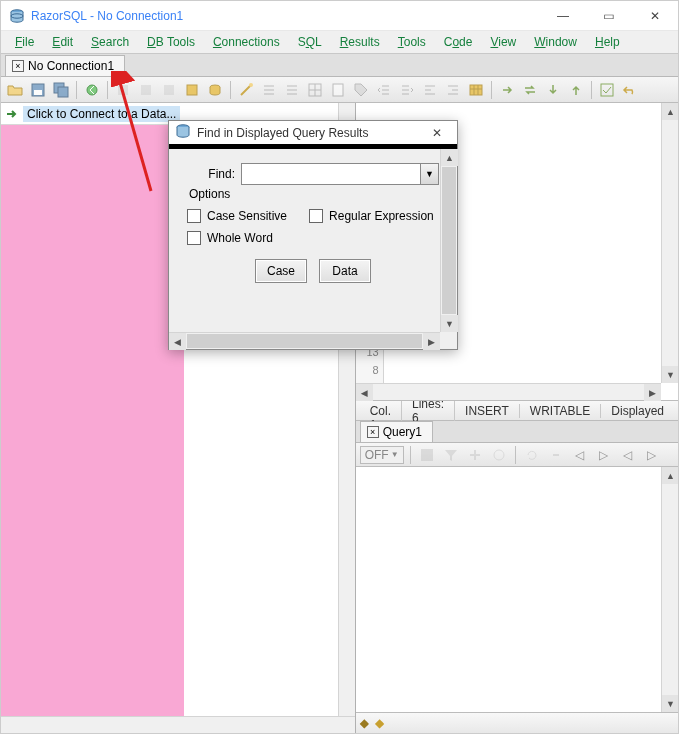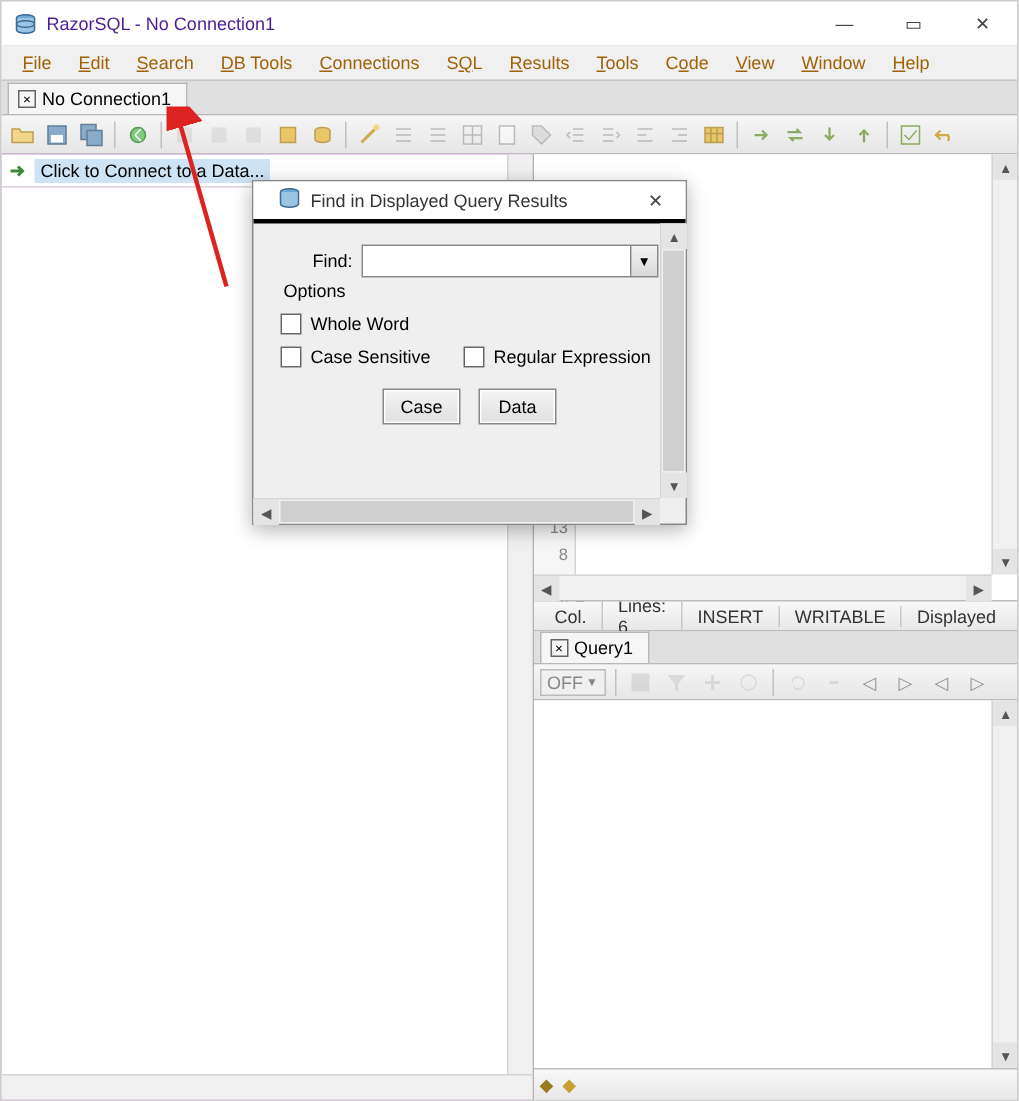--- a/index.html
+++ b/index.html
@@ -1,36 +1,36 @@
 <!DOCTYPE html>
 <html><head>
 <meta charset="utf-8">
 <style>
   * { box-sizing: border-box; margin: 0; padding: 0; font-family: "Segoe UI", Tahoma, sans-serif; font-size: 12px; }
   body { background: #f0f0f0; width: 679px; height: 734px; overflow: hidden; position: relative; border: 1px solid #ccc; }
 
   .titlebar { height: 30px; background: #fff; display: flex; align-items: center; padding-left: 8px; border-bottom: 1px solid #e8e8e8; }
   .titlebar-icon { width: 16px; height: 16px; margin-right: 6px; }
-  .titlebar-title { color: #4c1d95; flex: 1; }
+  .titlebar-title { color: #3b82f6; flex: 1; }
   .titlebar-btn { width: 46px; height: 30px; display: flex; align-items: center; justify-content: center; color: #444; }
 
   .menubar { height: 22px; background: #f0f0f0; display: flex; align-items: center; padding: 0 6px; gap: 2px; }
-  .menubar .menu { padding: 2px 8px; color: #a16207; cursor: default; }
+  .menubar .menu { padding: 2px 8px; color: #15803d; cursor: default; }
   .menu u { text-decoration: underline; }
 
   .tabstrip { height: 24px; background: #e0e0e0; display: flex; align-items: flex-end; padding-left: 4px; border-top: 1px solid #c8c8c8; border-bottom: 1px solid #b8b8b8; }
   .tab { background: #f6f6f6; border: 1px solid #b8b8b8; border-bottom: none; padding: 3px 10px 3px 6px; display: flex; align-items: center; gap: 4px; }
   .tab-x { width: 12px; height: 12px; border: 1px solid #666; display: flex; align-items: center; justify-content: center; font-size: 9px; }
 
   .toolbar { height: 26px; background: linear-gradient(#f6f6f6,#e6e6e6); border-bottom: 1px solid #bcbcbc; display: flex; align-items: center; padding: 0 4px; gap: 3px; overflow: hidden; }
   .tbtn { width: 20px; height: 20px; display: flex; align-items: center; justify-content: center; opacity: .85; }
   .tbsep { width: 1px; height: 18px; background: #c0c0c0; margin: 0 2px; }
 
   .workspace { position: absolute; top: 102px; left: 0; right: 0; bottom: 0; display: flex; }
-  .left-pane { width: 379px; border-right: 1px solid #b0b0b0; display: flex; flex-direction: column; background: #d946ef; position: relative; }
+  .left-pane { width: 379px; border-right: 1px solid #b0b0b0; display: flex; flex-direction: row; background: #f9a8d4; position: relative; }
   .tree-header { height: 22px; background: #fff; display: flex; align-items: center; padding: 0 4px; border-bottom: 1px solid #d8d8d8; }
   .tree-header .icon { width: 14px; height: 14px; margin-right: 4px; }
   .tree-header .text { background: #cde4f7; padding: 1px 4px; }
   .tree-body { flex: 1; background: #fff; }
   .left-scroll { width: 17px; background: #f0f0f0; border-left: 1px solid #d4d4d4; position: absolute; top: 0; right: 0; bottom: 17px; }
   .left-hscroll { height: 17px; background: #f0f0f0; border-top: 1px solid #d4d4d4; position: absolute; left: 0; right: 0; bottom: 0; }
 
   .right-pane { flex: 1; display: flex; flex-direction: column; background: #f4f4f4; }
   .editor-area { height: 298px; background: #fff; display: flex; border-bottom: 1px solid #bcbcbc; position: relative; }
   .gutter { width: 28px; background: #f6f6f6; border-right: 1px solid #d4d4d4; color: #888; text-align: right; padding-right: 4px; line-height: 18px; padding-top: 2px; }
@@ -45,21 +45,21 @@
   .query-tabstrip { height: 22px; background: #e0e0e0; display: flex; align-items: flex-end; padding-left: 4px; border-bottom: 1px solid #b8b8b8; }
 
   .query-toolbar { height: 24px; background: linear-gradient(#f6f6f6,#e6e6e6); border-bottom: 1px solid #bcbcbc; display: flex; align-items: center; padding: 0 4px; gap: 4px; }
   .off-btn { border: 1px solid #bbb; background: #f0f0f0; padding: 1px 4px; font-size: 10px; color: #888; display: flex; align-items: center; gap: 2px; }
 
   .query-body { flex: 1; background: #fff; position: relative; border-bottom: 1px solid #bcbcbc;}
   .query-footer { height: 20px; background: linear-gradient(#f8f8f8,#e8e8e8); display: flex; align-items: center; padding: 0 4px; gap: 6px; }
 
   
   .dialog { position: absolute; left: 167px; top: 119px; width: 290px; height: 230px; background: #efefef; border: 1px solid #888; box-shadow: 0 3px 12px rgba(0,0,0,.3); display: flex; flex-direction: column; z-index: 50; }
-  .dialog-titlebar { height: 28px; background: #fff; border-bottom: 3px solid #000000; display: flex; align-items: center; padding-left: 16px; }
+  .dialog-titlebar { height: 28px; background: #fff; border-bottom: 5px solid #000000; display: flex; align-items: center; padding-left: 6px; }
   .dialog-titlebar-title { flex: 1; color: #333; }
   .dialog-body { flex: 1; padding: 14px 18px 4px 18px; position: relative; }
   .form-row { display: flex; align-items: center; gap: 6px; margin-bottom: 0; }
   .form-row label { text-align: right; width: 48px; }
   .form-row .dropdown { flex: 1; height: 22px; border: 1px solid #888; background: #fff; display: flex; }
   .dropdown .dd-text { flex: 1; }
   .dropdown .dd-btn { width: 18px; border-left: 1px solid #888; background: linear-gradient(#f4f4f4,#d8d8d8); display: flex; align-items: center; justify-content: center; font-size: 9px; }
   .options-head { margin: 2px 0 8px 2px; display: block; }
   .check-row { display: flex; gap: 22px; margin-bottom: 8px; }
   .chk { display: flex; align-items: center; gap: 6px; }
@@ -381,31 +381,31 @@
       <label>Find:</label>
       <div class="dropdown">
         <div class="dd-text"></div>
         <div class="dd-btn">▼</div>
       </div>
     </div>
     <span class="options-head">Options</span>
     <div class="check-row">
       <div class="chk">
         <span class="box"></span>
-        <span>Whole Word</span>
+        <span>Case Sensitive</span>
+      </div>
+      <div class="chk">
+        <span class="box"></span>
+        <span>Regular Expression</span>
       </div>
     </div>
     <div class="check-row">
       <div class="chk">
         <span class="box"></span>
-        <span>Case Sensitive</span>
-      </div>
-      <div class="chk">
-        <span class="box"></span>
-        <span>Regular Expression</span>
+        <span>Whole Word</span>
       </div>
     </div>
     <div class="dialog-buttons">
       <button class="dbtn">Case</button>
       <button class="dbtn">Data</button>
     </div>
   </div>
   <div class="dialog-scroll-v">
     <div class="scroll-arrow">▲</div>
     <div style="flex:1;background:#cfcfcf;margin:1px;"></div>

